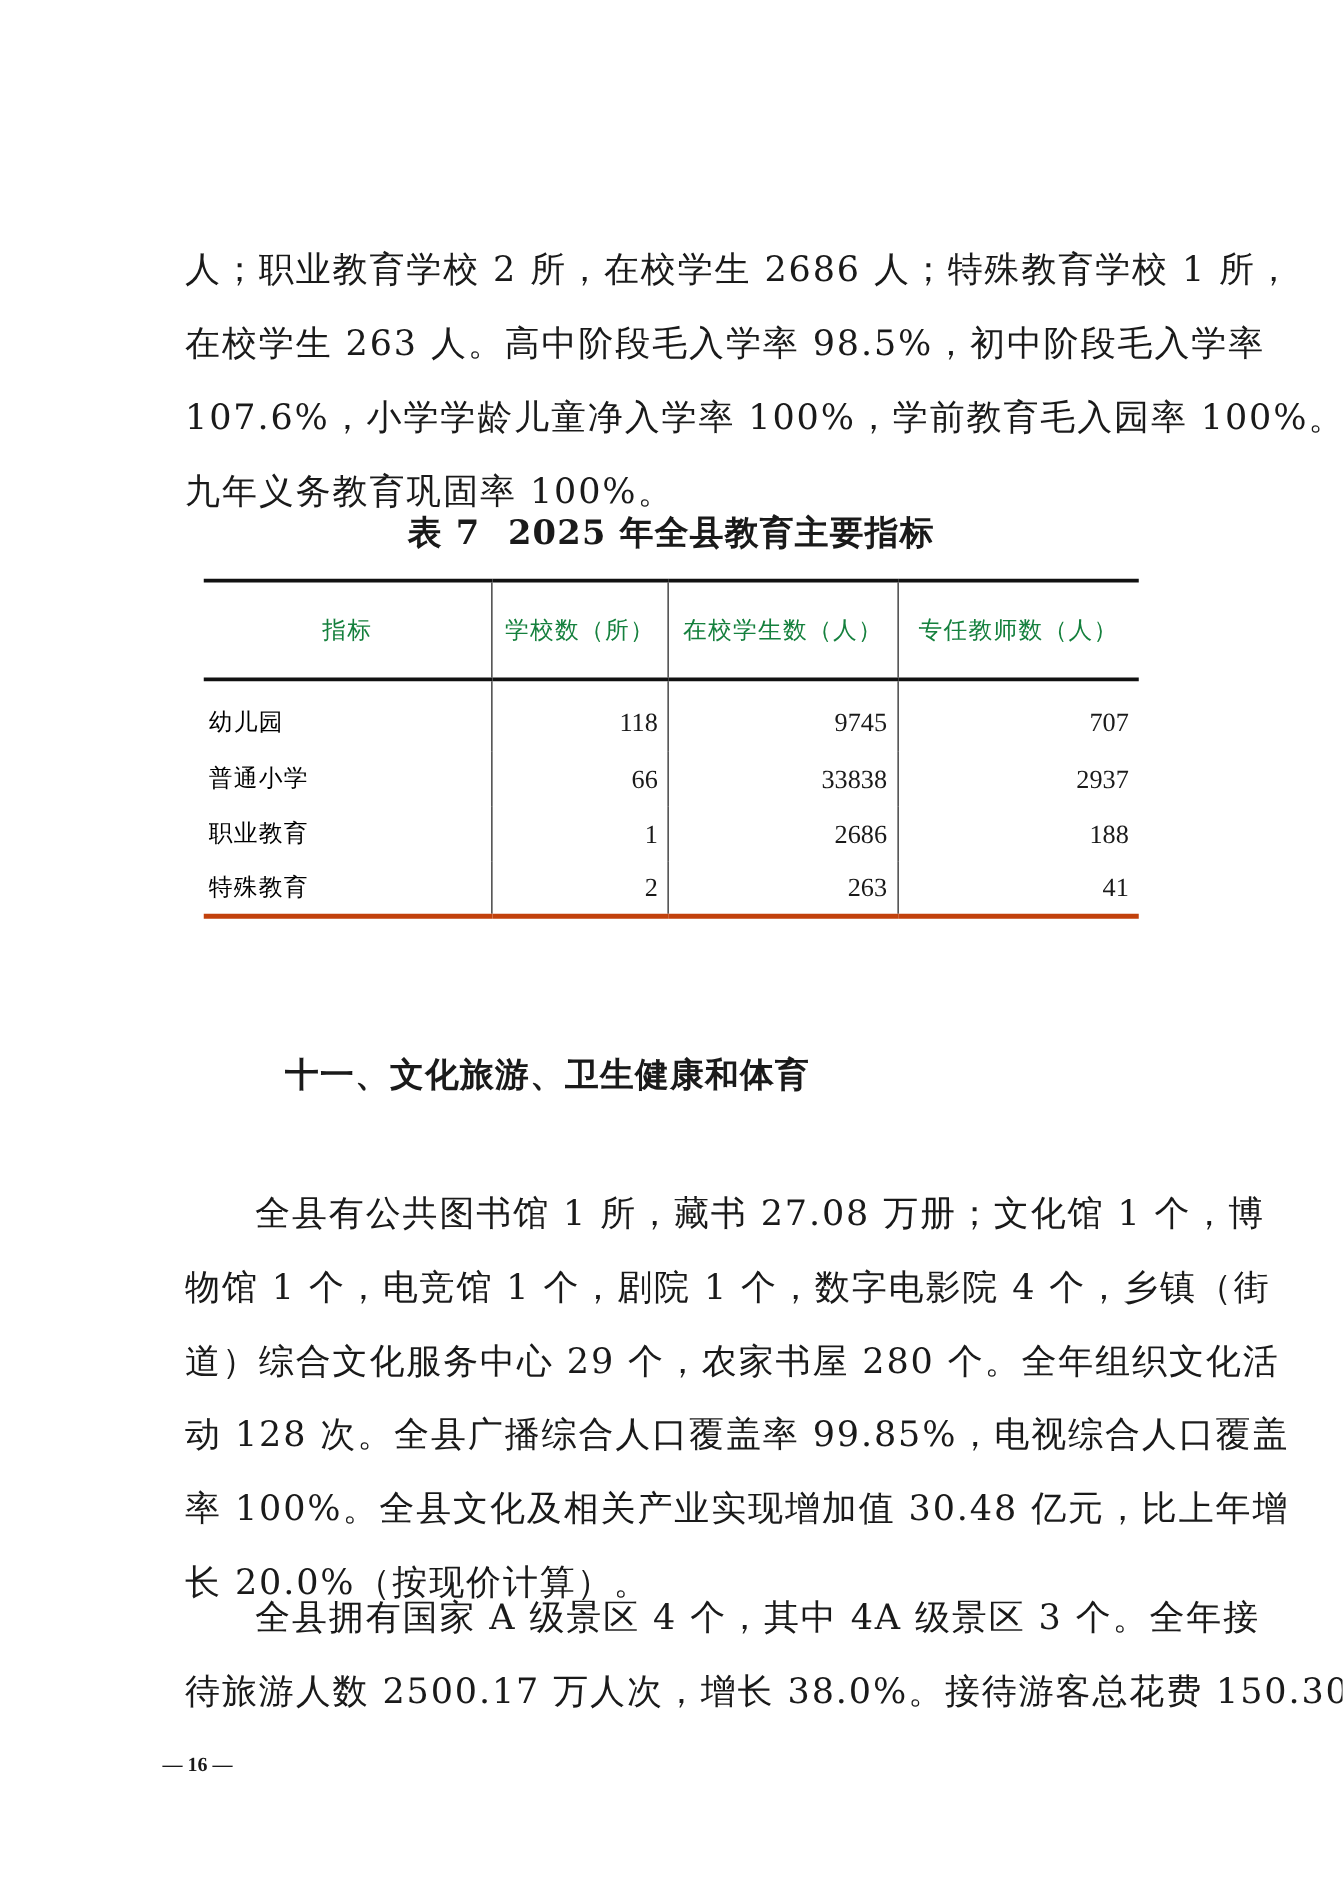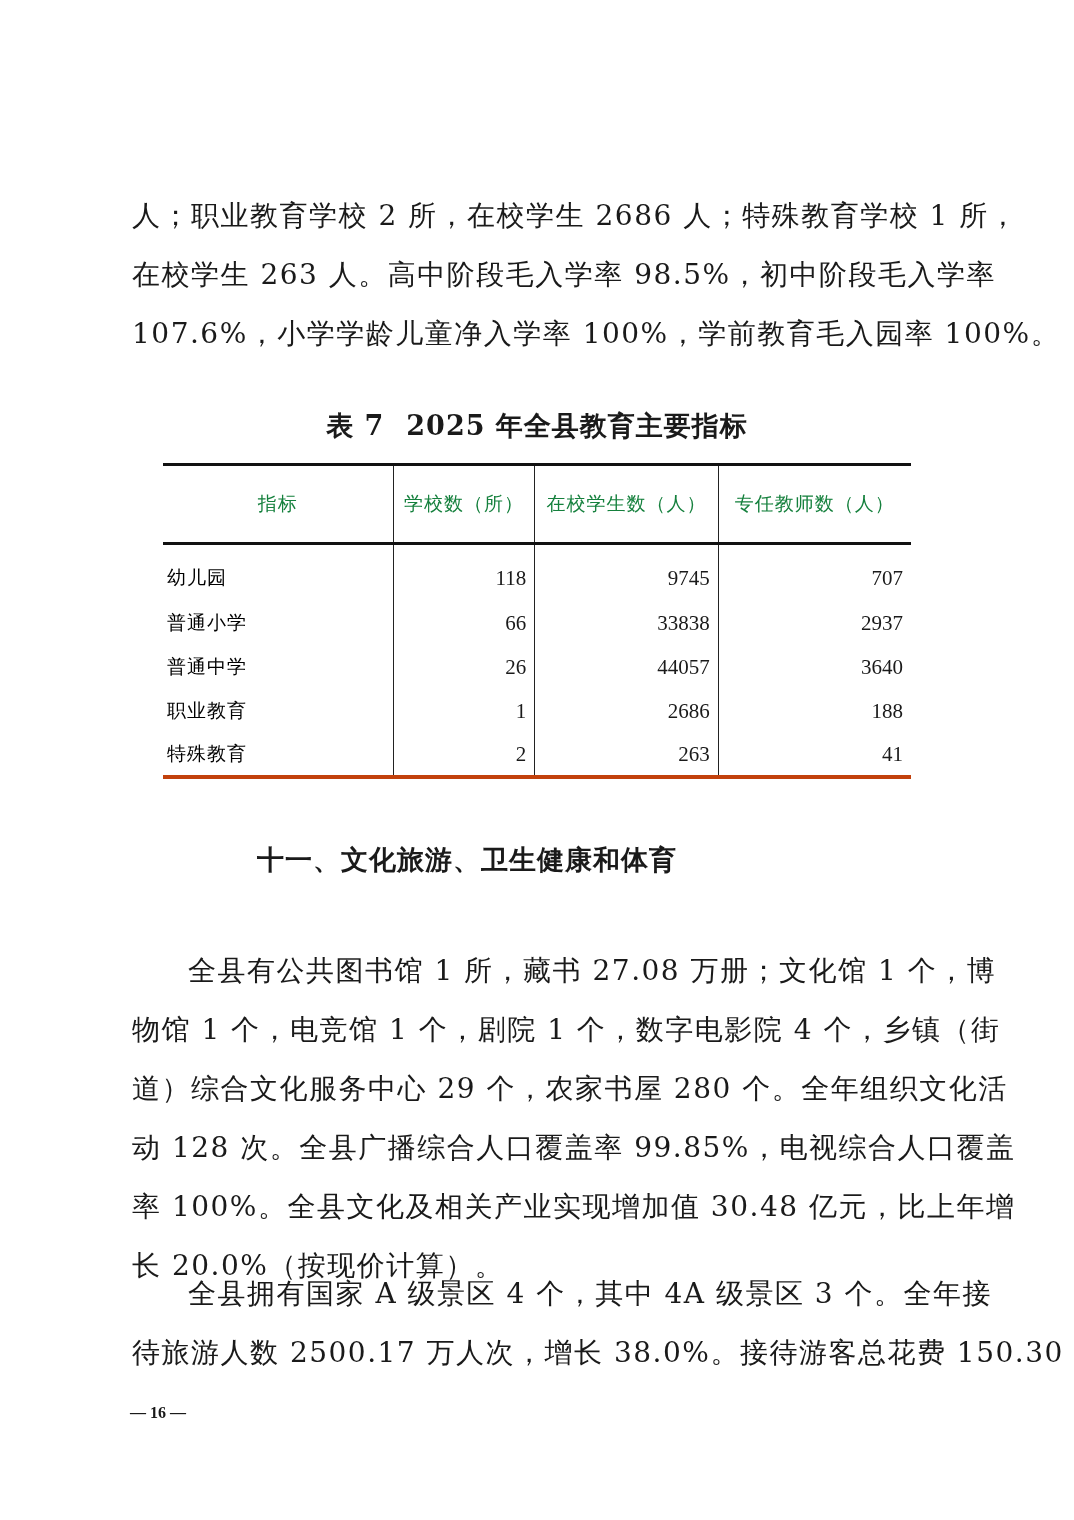--- a/index.html
+++ b/index.html
@@ -3,47 +3,48 @@
 <meta charset="utf-8">
 <style>
   html, body { margin: 0; padding: 0; background: #ffffff; }
   body { width: 1074px; height: 1520px; position: relative; overflow: hidden;
          font-family: "DejaVu Serif", "Liberation Serif", serif; color: #1a1a1a; }
   .para { position: absolute; left: 132px; width: 812px; font-size: 28px; line-height: 59px;
           text-align: justify; text-align-last: left; letter-spacing: 1.5px; }
   .p1 { top: 186px; }
   .p2 { top: 941px; text-indent: 56px; }
   .p3 { top: 1264px; text-indent: 56px; }
-  .line { display: block; white-space: nowrap; }
+  .line { display: block; white-space: nowrap; margin-left: 16px; }
   .caption { position: absolute; top: 408px; left: 0; width: 1074px; text-align: center;
              font-size: 27px; font-weight: bold; letter-spacing: 1px; }
   .caption .num { margin-right: 22px; }
   table.edu { position: absolute; top: 463px; left: 163px; width: 748px; border-collapse: collapse;
               font-size: 19px; letter-spacing: 1px; }
   table.edu th { font-weight: normal; height: 76px; padding: 0; border-top: 3px solid #111;
                  border-bottom: 3px solid #111; color: #15803d; }
   table.edu th + th, table.edu td + td { border-left: 1px solid #222; }
   table.edu td { height: 44px; padding: 0 8px 0 4px; }
   table.edu tbody tr:first-child td { padding-top: 10px; height: 46px; }
   table.edu tbody tr:last-child td { border-bottom: 4px solid #c2410c; height: 42px; }
   table.edu td.num { text-align: right; font-family: "Liberation Serif", serif; font-size: 21px; letter-spacing: 0; padding-left: 40px; }
   table.edu td.label { color: #000000; }
   .col0 { width: 231px; } .col1 { width: 141px; } .col2 { width: 183px; } .col3 { width: 193px; }
   .section { position: absolute; top: 842px; left: 0; width: 876px; text-align: center;
-             font-size: 27px; font-weight: bold; font-family: "DejaVu Sans", sans-serif; letter-spacing: 1px; margin-left: 29px; }
+             font-size: 27px; font-weight: bold; font-family: "DejaVu Sans", sans-serif; letter-spacing: 1px; }
   .footer { position: absolute; top: 1404px; left: 130px; font-size: 16px; font-weight: bold;
             font-family: "Liberation Serif", serif; }
 </style>
 </head>
 <body>
 
 <div class="para p1">
   <span class="line">人；职业教育学校 2 所，在校学生 2686 人；特殊教育学校 1 所，</span>
   <span class="line">在校学生 263 人。高中阶段毛入学率 98.5%，初中阶段毛入学率</span>
   <span class="line">107.6%，小学学龄儿童净入学率 100%，学前教育毛入园率 100%。</span>
+  <span class="line">九年义务教育巩固率 100%。</span>
 </div>
 
 <div class="caption">
   <span class="num">表 7</span><span>2025 年全县教育主要指标</span>
 </div>
 
 <table class="edu">
   <thead>
     <tr>
       <th class="col0">指标</th>
@@ -57,26 +58,20 @@
       <td class="label">幼儿园</td>
       <td class="num">118</td>
       <td class="num">9745</td>
       <td class="num">707</td>
     </tr>
     <tr>
       <td class="label">普通小学</td>
       <td class="num">66</td>
       <td class="num">33838</td>
       <td class="num">2937</td>
-    </tr>
-    <tr>
-      <td class="label">普通中学</td>
-      <td class="num">26</td>
-      <td class="num">44057</td>
-      <td class="num">3640</td>
     </tr>
     <tr>
       <td class="label">职业教育</td>
       <td class="num">1</td>
       <td class="num">2686</td>
       <td class="num">188</td>
     </tr>
     <tr>
       <td class="label">特殊教育</td>
       <td class="num">2</td>

